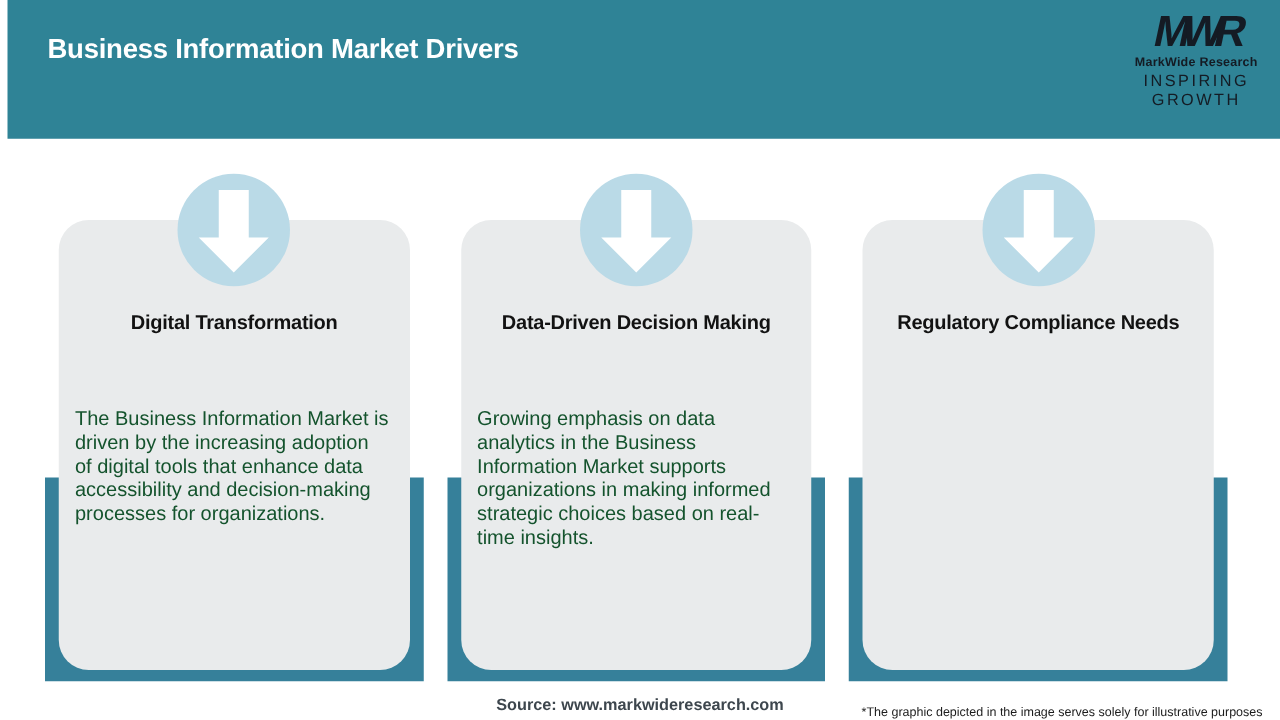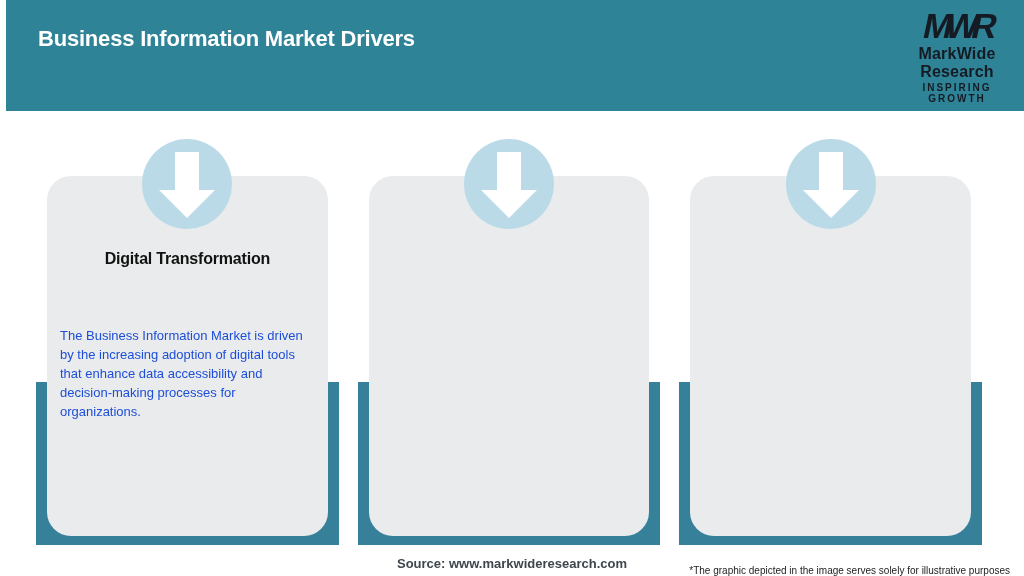--- a/index.html
+++ b/index.html
@@ -36,28 +36,28 @@
   }
   .logo-mono {
     font-size: 35px;
     font-weight: 800;
     line-height: 36px;
     letter-spacing: -7px;
     transform: skewX(-12deg);
     color: #141b24;
   }
   .logo-name {
-    font-size: 16px;
+    font-size: 10px;
     font-weight: bold;
     letter-spacing: 0.2px;
     margin-top: 1px;
   }
   .logo-tag {
-    font-size: 10px;
-    font-weight: bold;
+    font-size: 13px;
+    font-weight: normal;
     letter-spacing: 2px;
     margin-top: 1px;
   }
 
   
   .cards {
     position: absolute;
     left: 36px; right: 42px; top: 139px;
     height: 406px;
     display: flex;
@@ -93,23 +93,23 @@
   .card-title {
     margin-top: 74px;
     text-align: center;
     font-size: 16px;
     font-weight: bold;
     letter-spacing: -0.2px;
     color: #121212;
   }
   .card-body {
     margin: 58px 16px 0 13px;
-    font-size: 13px;
+    font-size: 16px;
     line-height: 19px;
-    color: #1d4ed8;
+    color: #14532d;
   }
 
   
   .source {
     position: absolute;
     left: 0; bottom: 5px;
     width: 100%;
     text-align: center;
     font-size: 13px;
     font-weight: bold;
@@ -147,31 +147,34 @@
       <div class="circle">
         <svg viewBox="0 0 90 90" xmlns="http://www.w3.org/2000/svg">
           <path d="M33 13 H57 V51 H73 L45 79 L17 51 H33 Z" fill="#ffffff"></path>
         </svg>
       </div>
     </div>
 
     <div class="column">
       <div class="band"></div>
       <div class="card">
+        <h3 class="card-title">Data-Driven Decision Making</h3>
+        <p class="card-body">Growing emphasis on data analytics in the Business Information Market supports organizations in making informed strategic choices based on real-time insights.</p>
       </div>
       <div class="circle">
         <svg viewBox="0 0 90 90" xmlns="http://www.w3.org/2000/svg">
           <path d="M33 13 H57 V51 H73 L45 79 L17 51 H33 Z" fill="#ffffff"></path>
         </svg>
       </div>
     </div>
 
     <div class="column">
       <div class="band"></div>
       <div class="card">
+        <h3 class="card-title">Regulatory Compliance Needs</h3>
       </div>
       <div class="circle">
         <svg viewBox="0 0 90 90" xmlns="http://www.w3.org/2000/svg">
           <path d="M33 13 H57 V51 H73 L45 79 L17 51 H33 Z" fill="#ffffff"></path>
         </svg>
       </div>
     </div>
 
   </main>
 

